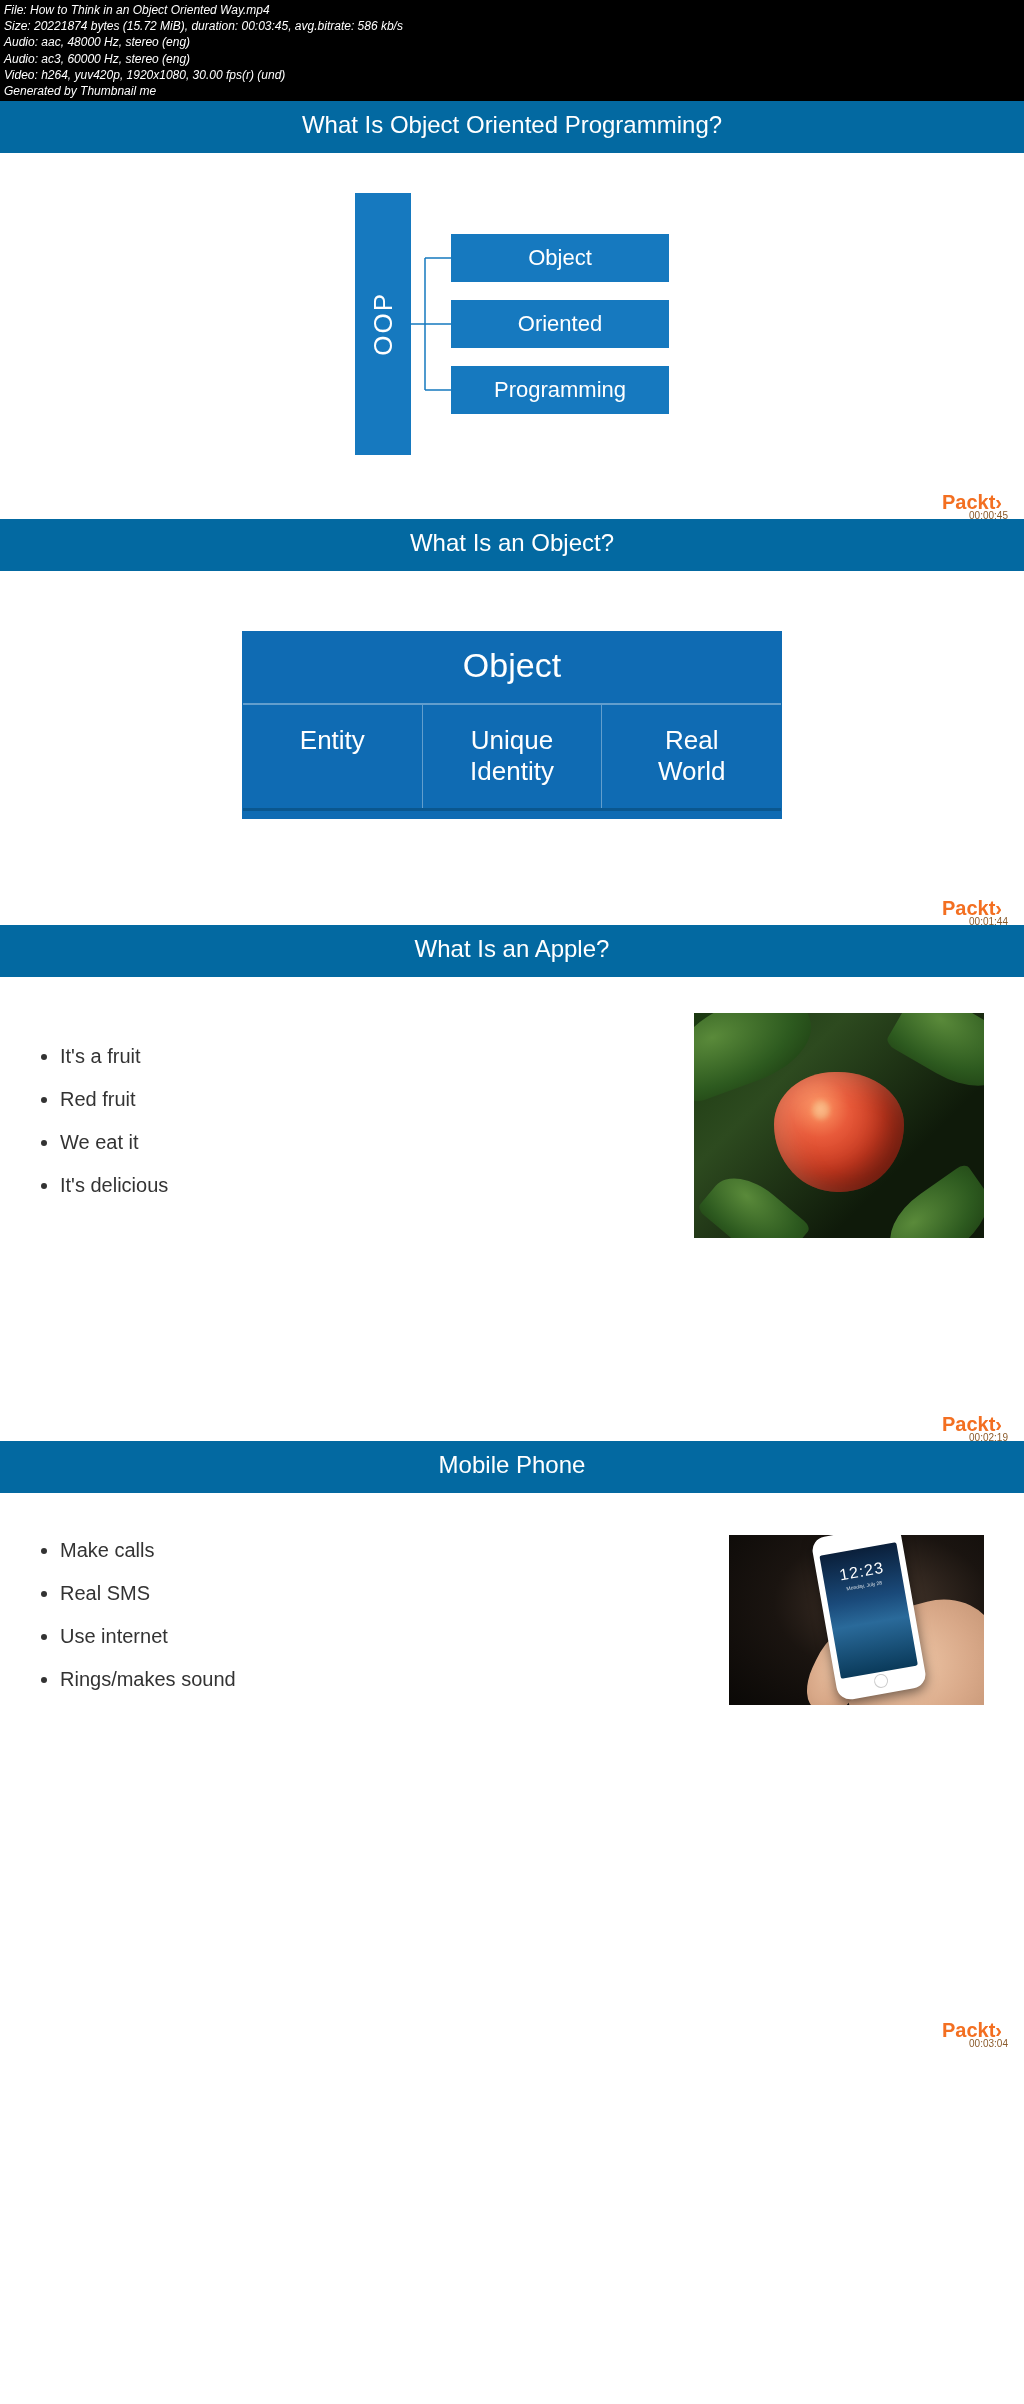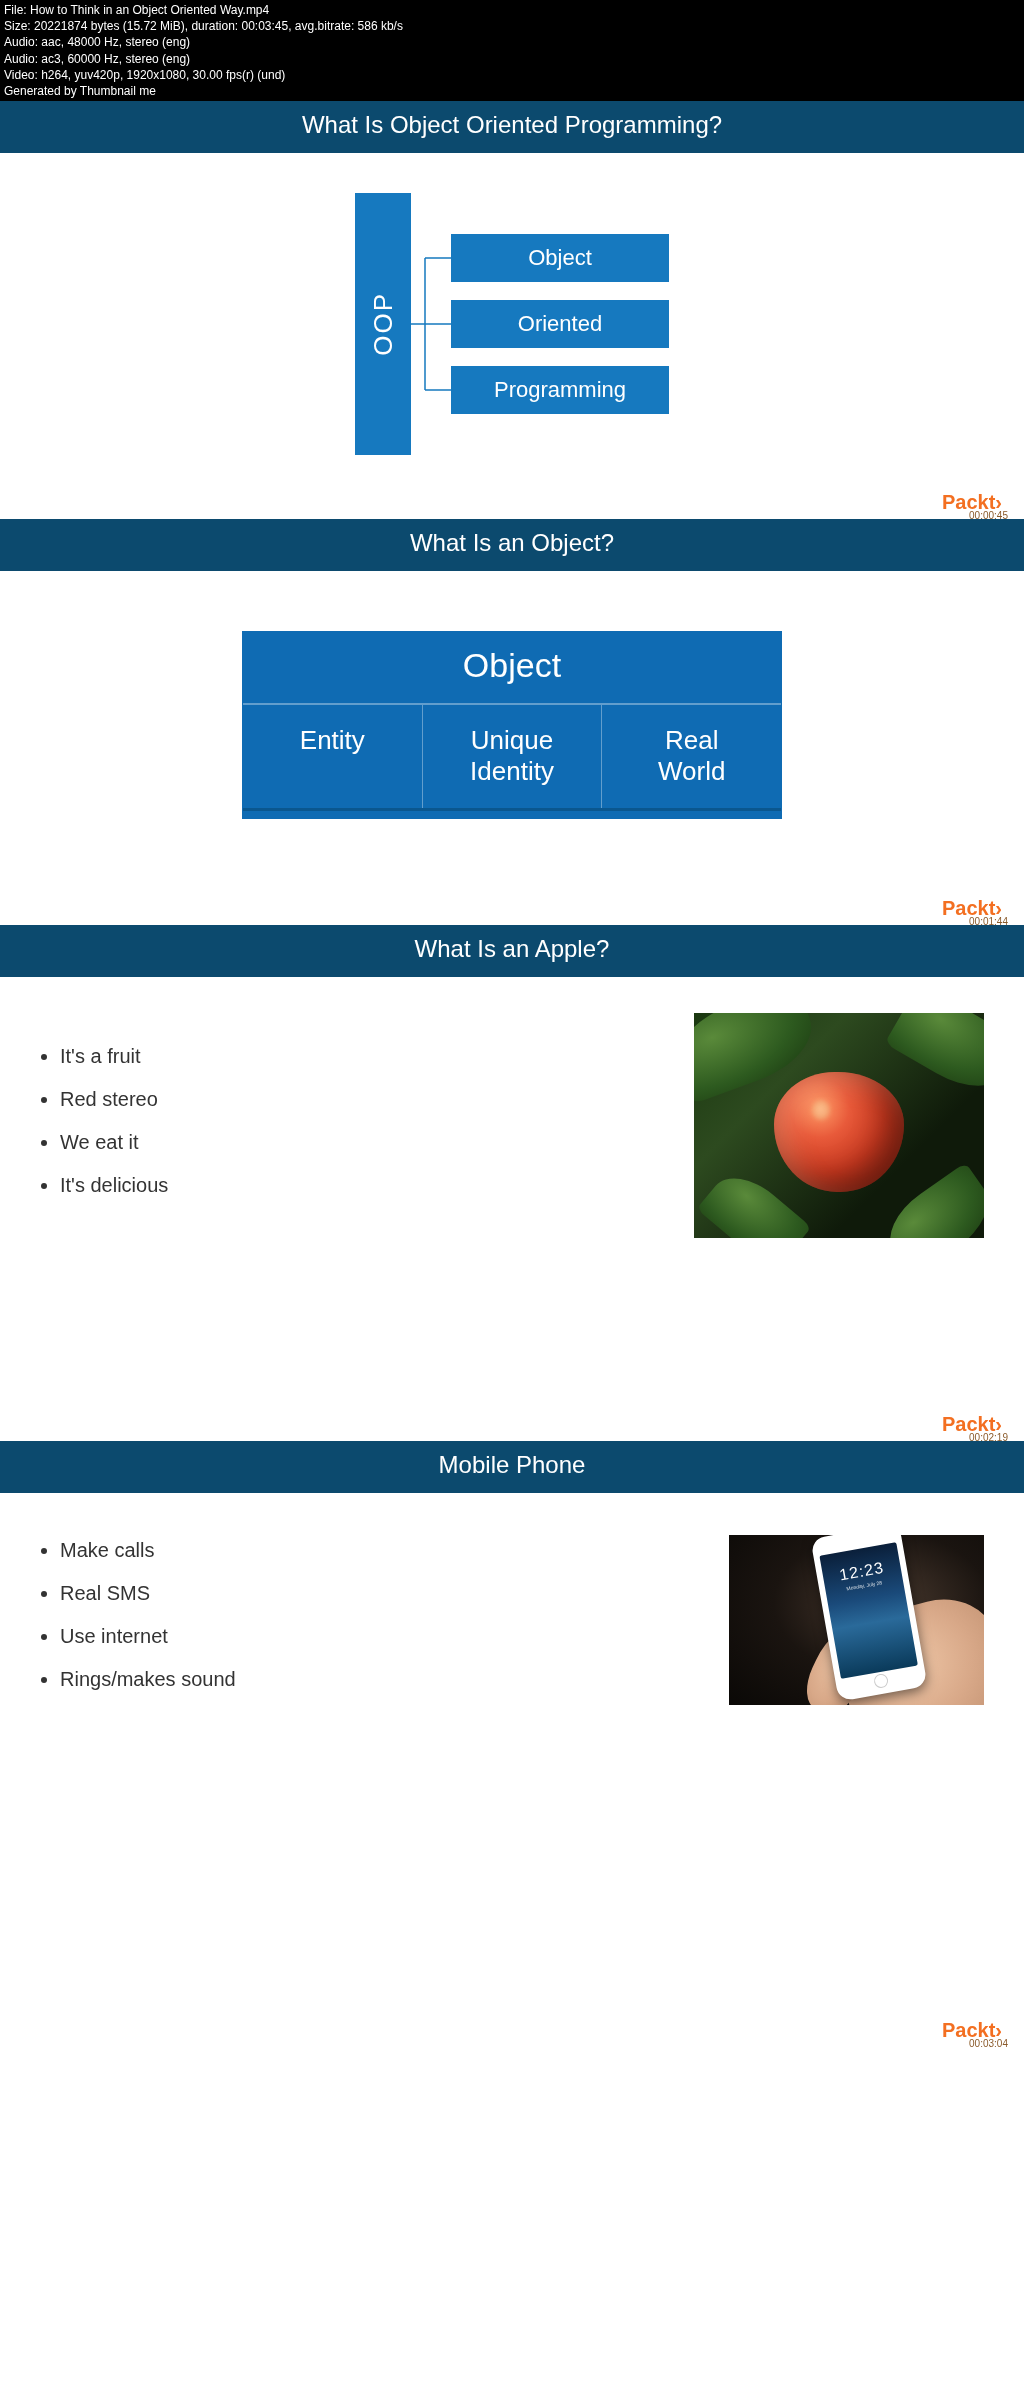--- a/index.html
+++ b/index.html
@@ -1,21 +1,21 @@
 <!DOCTYPE html>
 <html><head>
 <meta charset="utf-8">
 <style>
   * { margin: 0; padding: 0; box-sizing: border-box; }
   body { font-family: "Segoe UI", Arial, sans-serif; background: #fff; width: 1024px; }
 
-  .meta-header { background: #000; color: #fff; font-size: 12px; line-height: 1.35; padding: 2px 4px; font-family: Arial, sans-serif; }
+  .meta-header { background: #000; color: #fff; font-size: 12px; line-height: 1.35; padding: 2px 4px; font-family: Arial, sans-serif; font-style: italic; }
   .meta-header div { white-space: pre; }
 
-  .section-title { background: #0c4a6e; color: #fff; text-align: center; font-size: 24px; padding: 10px 0 14px; font-weight: 400; }
+  .section-title { background: #0369a1; color: #fff; text-align: center; font-size: 24px; padding: 10px 0 14px; font-weight: 400; }
 
   .slide { background: #fff; position: relative; padding: 30px 40px 40px; min-height: 330px; }
 
   
   .oop-wrap { display: flex; justify-content: center; align-items: center; gap: 0; padding-top: 10px; }
   .oop-bar { background: #1679bf; color: #fff; width: 56px; height: 262px; display: flex; align-items: center; justify-content: center; }
   .oop-bar span { writing-mode: vertical-rl; transform: rotate(180deg); font-size: 26px; letter-spacing: 2px; }
   .oop-conn-svg { width: 40px; height: 180px; }
   .oop-boxes { display: flex; flex-direction: column; gap: 18px; }
   .oop-box { background: #1679bf; color: #fff; width: 218px; height: 48px; display: flex; align-items: center; justify-content: center; font-size: 22px; }
@@ -113,21 +113,21 @@
 <div class="packt-row">
   <span class="packt">Packt›</span>
   <span class="timestamp">00:01:44</span>
 </div>
 
 <div class="section-title">What Is an Apple?</div>
 <div class="slide">
   <div class="two-col">
     <ul class="bullets">
       <li>It's a fruit</li>
-      <li>Red stereo</li>
+      <li>Red fruit</li>
       <li>We eat it</li>
       <li>It's delicious</li>
     </ul>
     <div class="imgbox">
       <div class="apple-scene">
         <div class="leaf l1"></div>
           <div class="leaf l2"></div>
           <div class="leaf l3"></div>
           <div class="leaf l4"></div>
         <div class="apple-fruit"></div>

